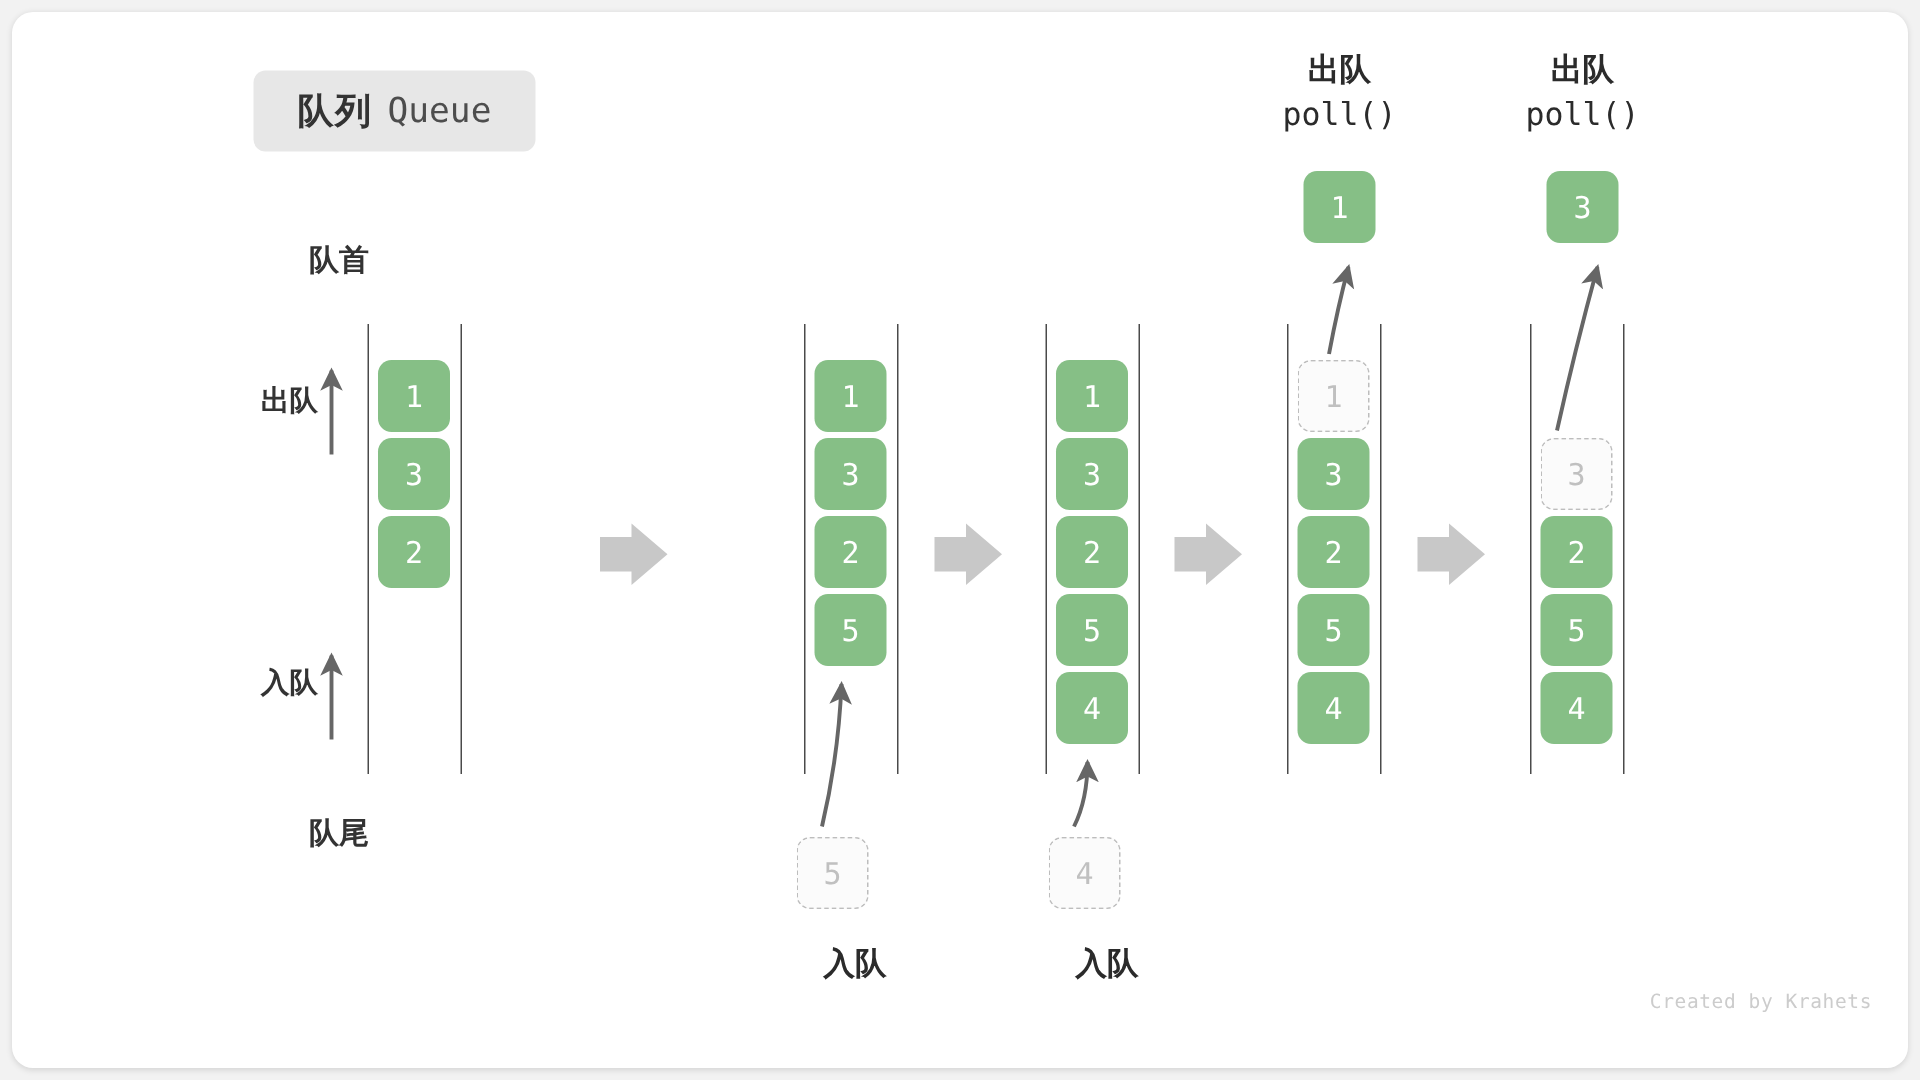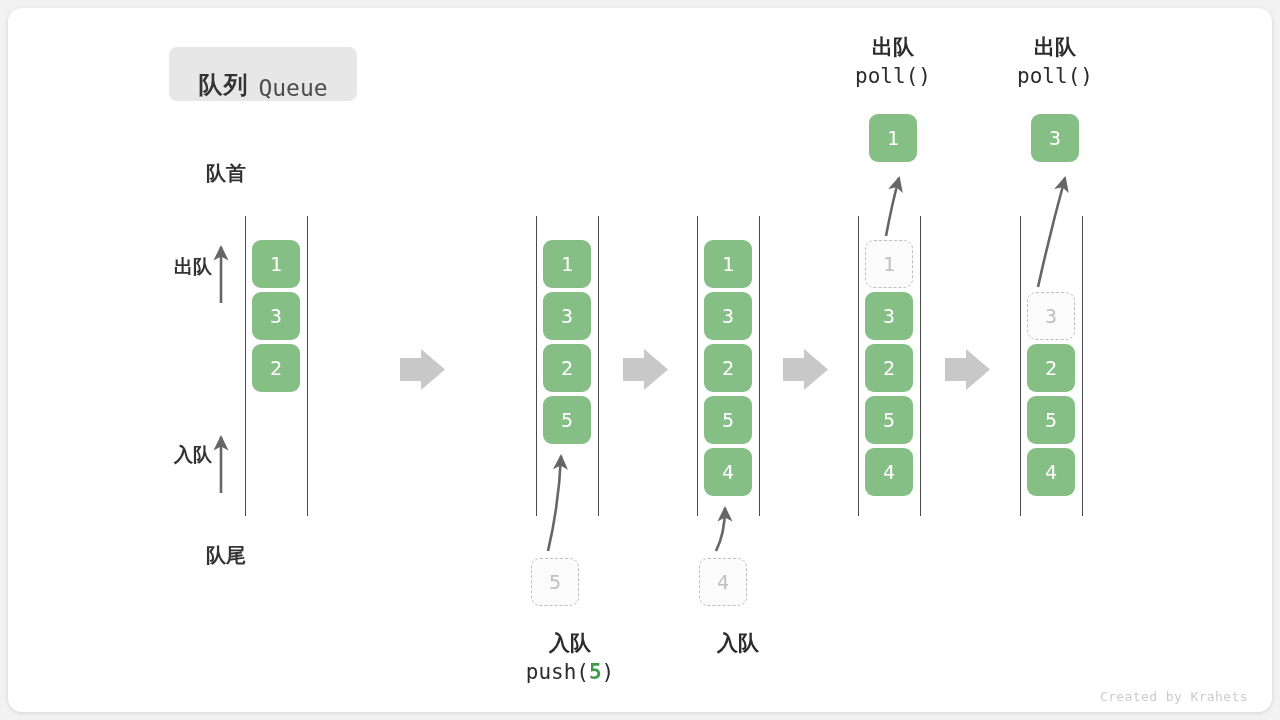--- a/index.html
+++ b/index.html
@@ -14,21 +14,21 @@
     width:1264px;height:704px;
     background:#ffffff;border-radius:14px;
     box-shadow:0 1px 4px rgba(0,0,0,0.13);
   }
   .stage{position:absolute;left:0;top:0;width:1264px;height:704px;}
 
   .title-badge{
     position:absolute;left:161px;top:39px;
     width:188px;height:54px;
     background:#e7e7e7;border-radius:8px;
-    display:flex;align-items:flex-end;justify-content:center;
+    display:flex;align-items:center;justify-content:center;
     gap:10px;
   }
   .title-cn{font-size:24px;font-weight:bold;color:#333333;letter-spacing:1px;}
   .title-en{font-size:23px;color:#4d4d4d;font-family:"DejaVu Sans Mono","Liberation Mono",monospace;}
 
   .head-label,.tail-label{
     position:absolute;font-size:20px;font-weight:bold;color:#333333;
     width:120px;
   }
   .head-label{left:198px;top:152px;}
@@ -60,21 +60,21 @@
     line-height:1.42;
   }
   .op-cn{font-size:21px;font-weight:bold;color:#2b2b2b;}
   .op-fn{
     font-size:21px;color:#2b2b2b;
     font-family:"DejaVu Sans Mono","Liberation Mono",monospace;
   }
   .op-fn .num{color:#3f9c48;font-weight:bold;}
 
   .credit{
-    position:absolute;right:24px;bottom:8px;
+    position:absolute;right:24px;bottom:36px;
     font-size:13px;color:#cccccc;letter-spacing:0.4px;
     font-family:"DejaVu Sans Mono","Liberation Mono",monospace;
   }
   svg.overlay{position:absolute;left:0;top:0;width:1264px;height:704px;pointer-events:none;}
 </style>
 </head>
 <body>
 
 <div class="card">
   <div class="stage">
@@ -98,21 +98,20 @@
 
     <div class="rail" style="left:528px;top:208px;height:300px;"></div>
     <div class="rail" style="left:590px;top:208px;height:300px;"></div>
     <div class="cell solid" style="left:535px;top:232px;">1</div>
     <div class="cell solid" style="left:535px;top:284px;">3</div>
     <div class="cell solid" style="left:535px;top:336px;">2</div>
     <div class="cell solid" style="left:535px;top:388px;">5</div>
     <div class="cell ghost" style="left:523px;top:550px;">5</div>
     <div class="op-label" style="left:487px;top:620px;">
       <div class="op-cn">入队</div>
-      <div class="op-fn"><span>push(</span><span class="num">5</span><span>)</span></div>
     </div>
 
     <div class="rail" style="left:689px;top:208px;height:300px;"></div>
     <div class="rail" style="left:751px;top:208px;height:300px;"></div>
     <div class="cell solid" style="left:696px;top:232px;">1</div>
     <div class="cell solid" style="left:696px;top:284px;">3</div>
     <div class="cell solid" style="left:696px;top:336px;">2</div>
     <div class="cell solid" style="left:696px;top:388px;">5</div>
     <div class="cell solid" style="left:696px;top:440px;">4</div>
     <div class="cell ghost" style="left:691px;top:550px;">4</div>

